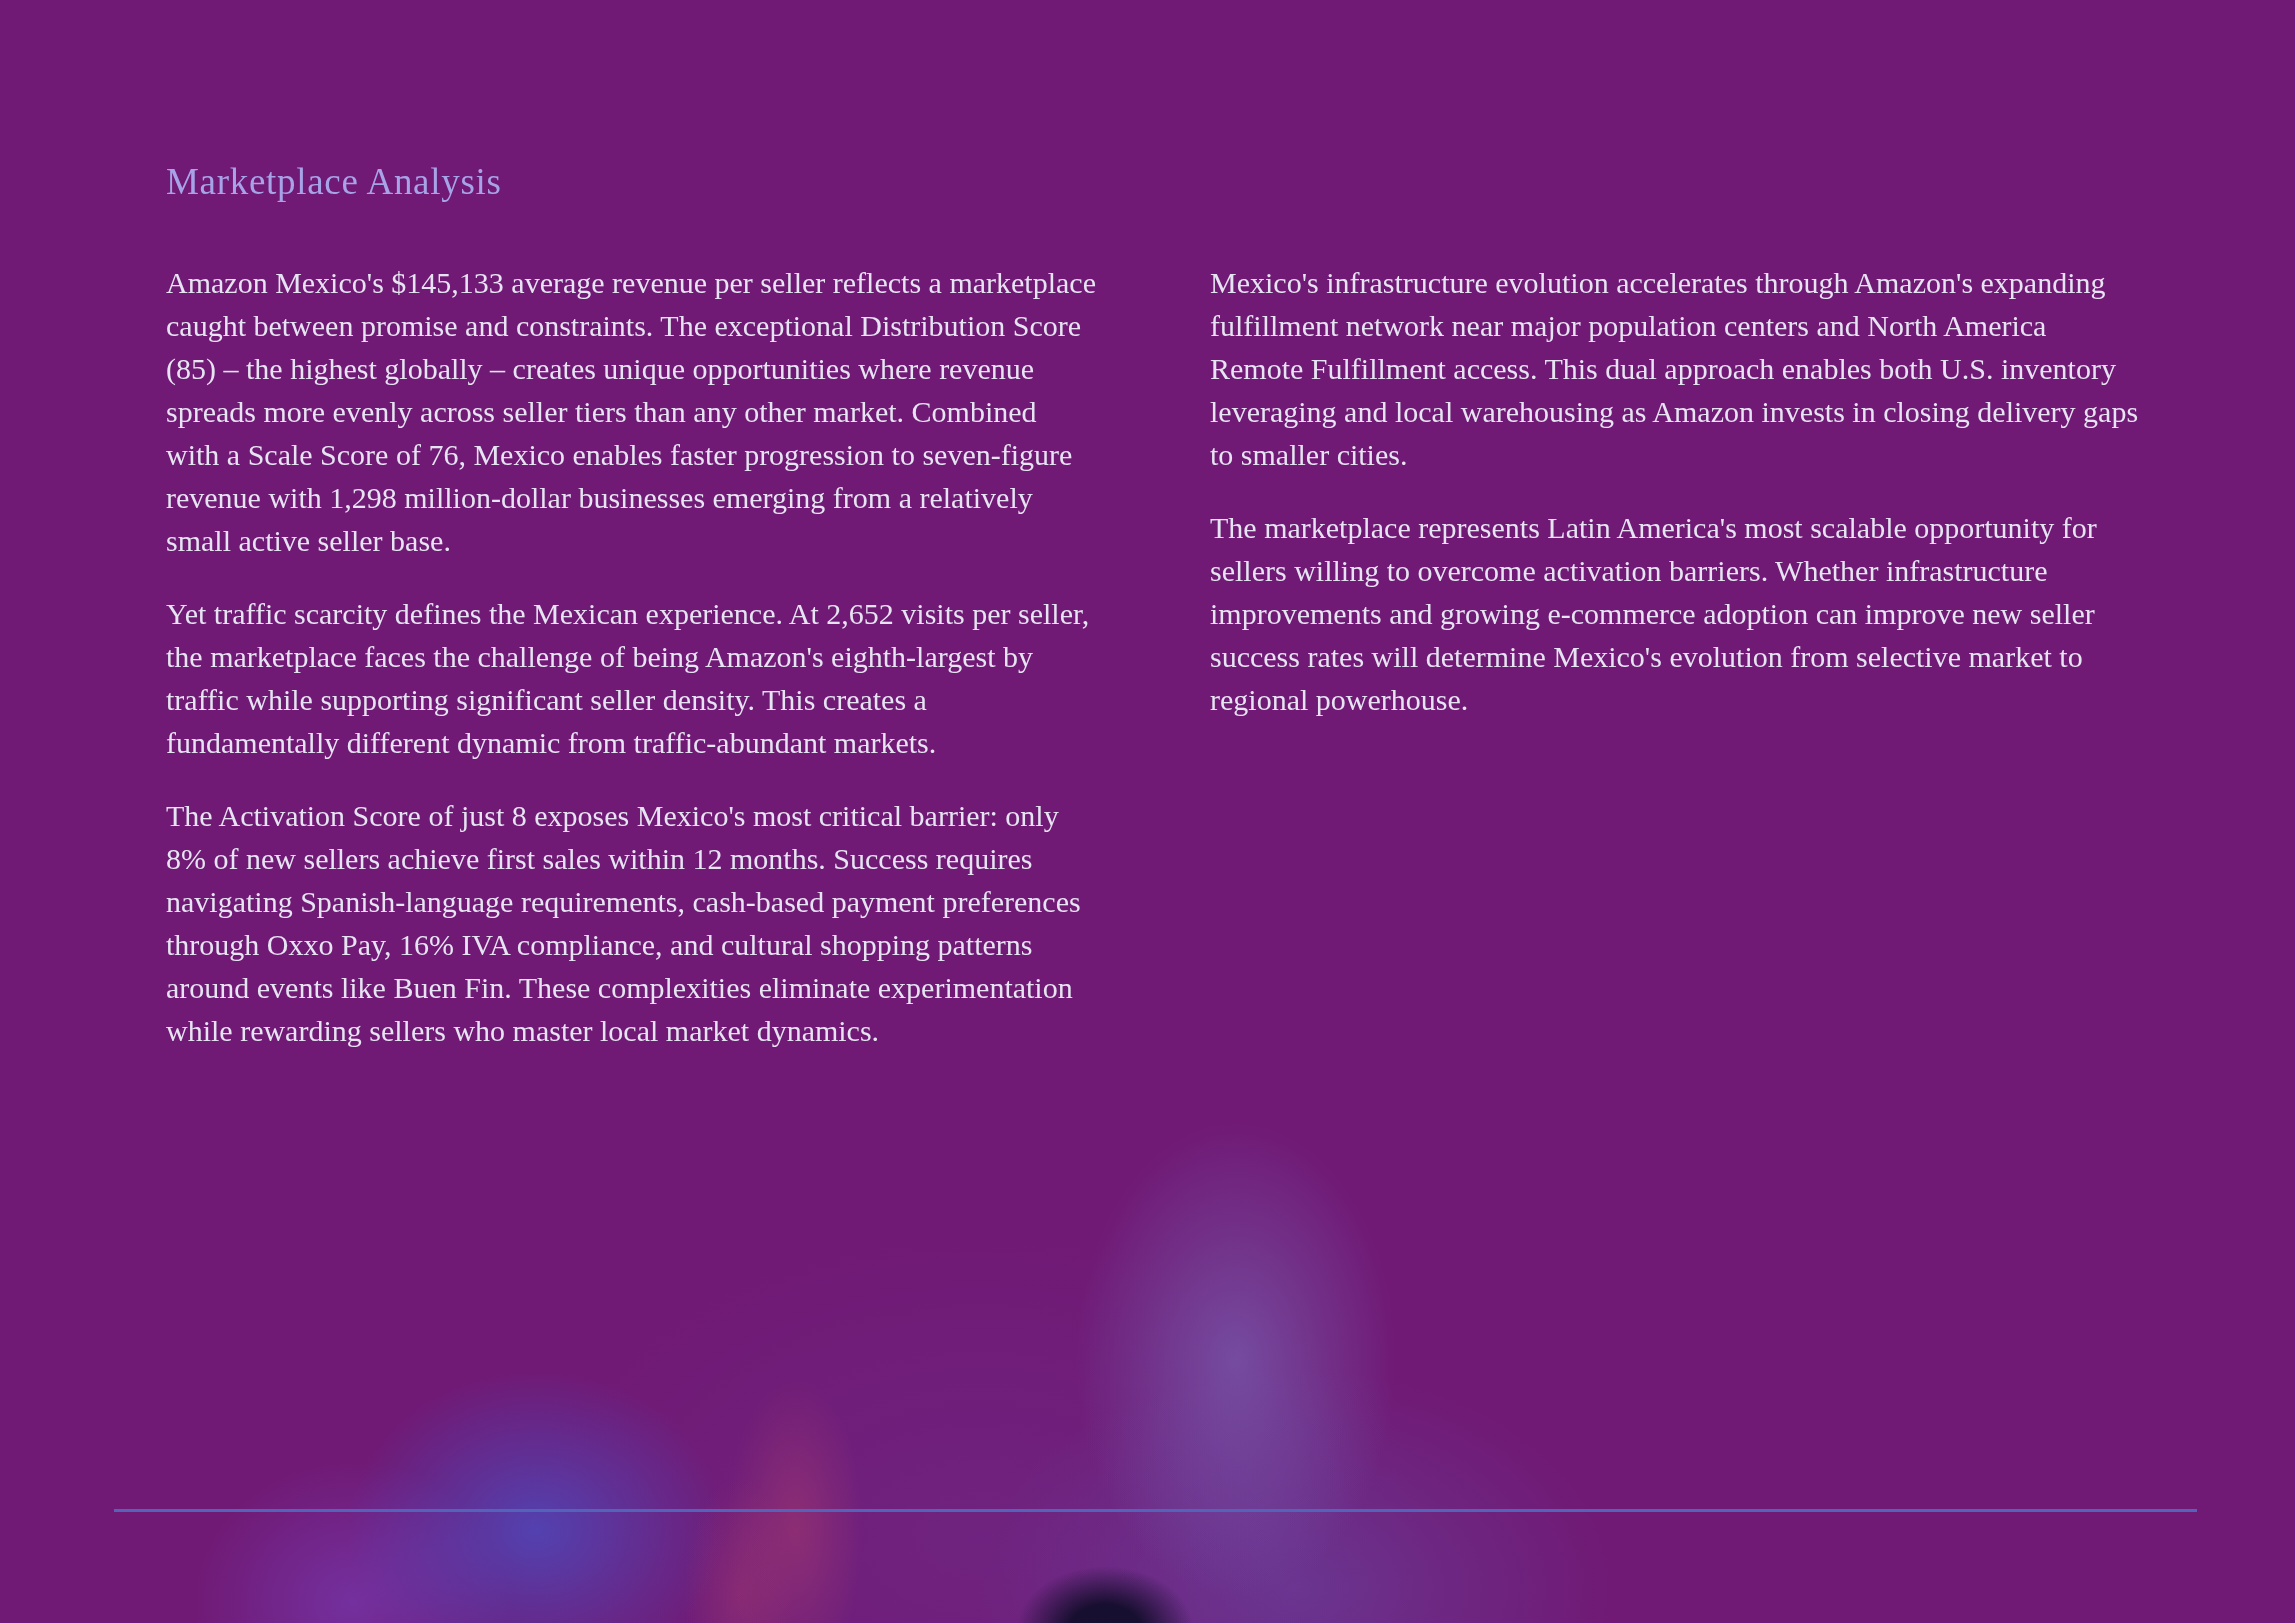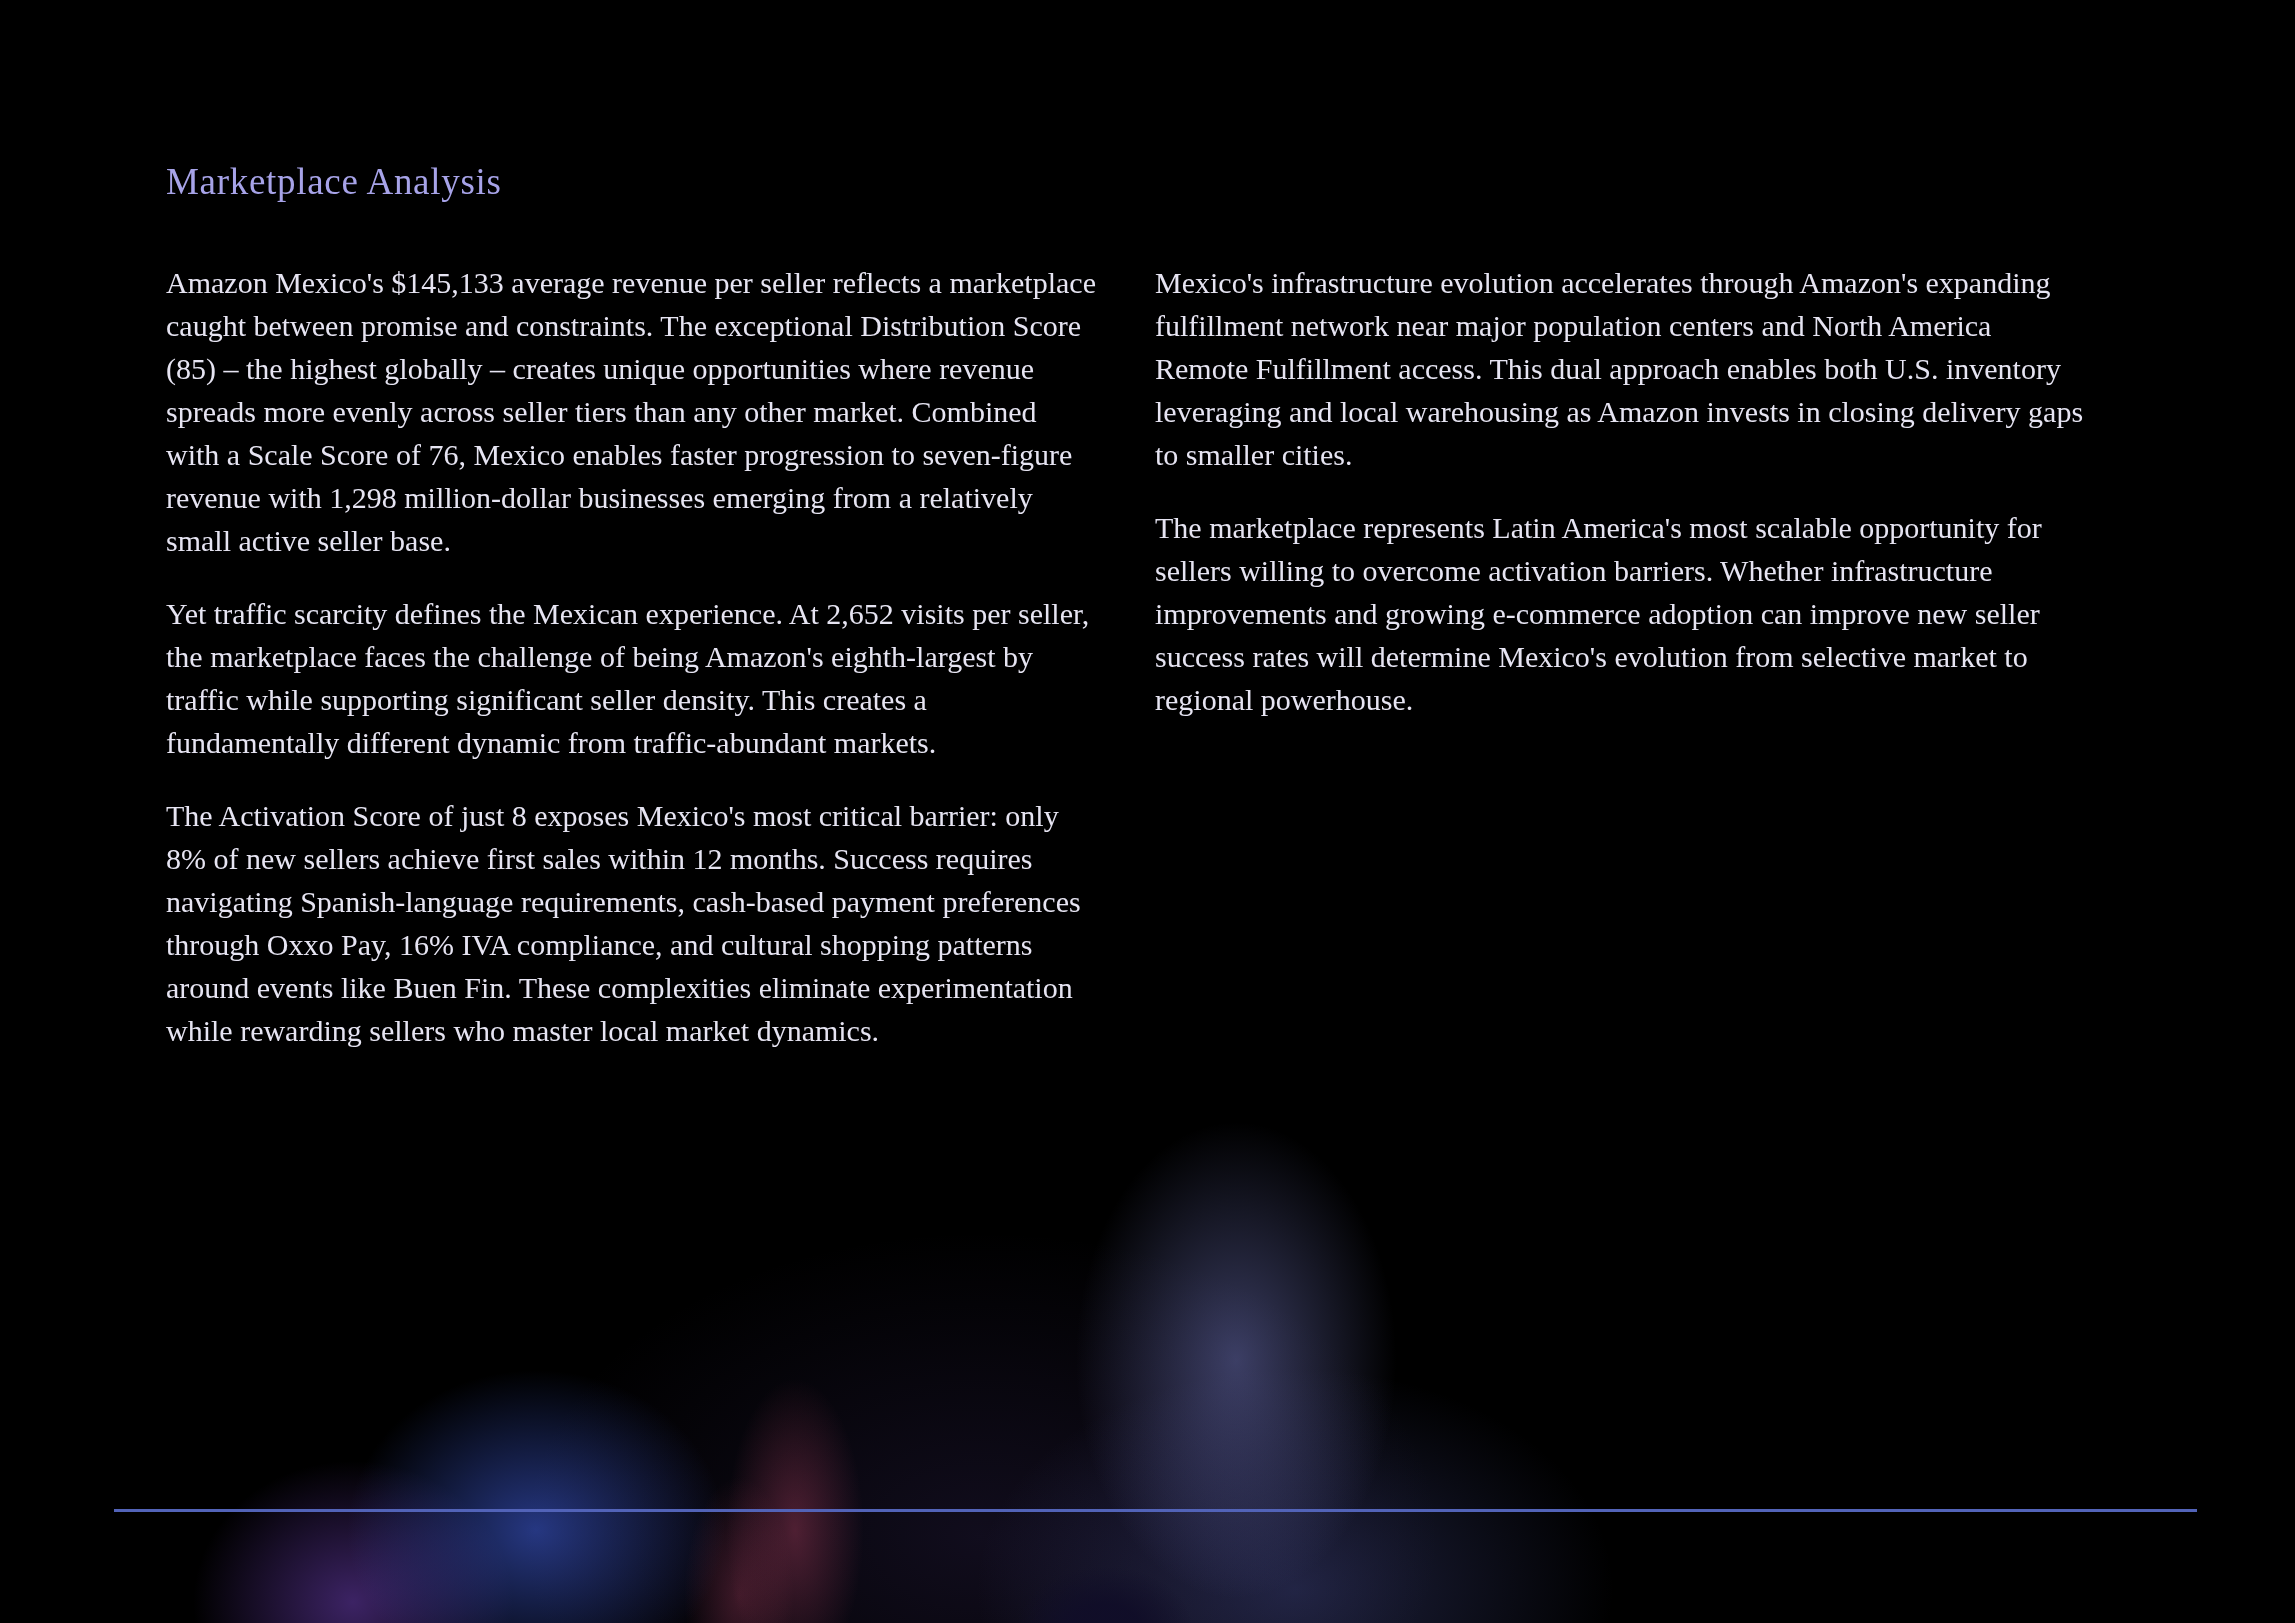--- a/index.html
+++ b/index.html
@@ -6,21 +6,21 @@
   body {
     width: 2295px;
     height: 1623px;
     overflow: hidden;
     font-family: "Liberation Serif", serif;
   }
   .page {
     position: relative;
     width: 2295px;
     height: 1623px;
-    background-color: #000000;
+    background-color: #701a75;
     overflow: hidden;
   }
   
   .bg-art {
     position: absolute;
     inset: 0;
     background-image:
       radial-gradient(ellipse 118px 85px at 1105px 1630px, rgba(16,13,40,0.92) 30%, rgba(16,13,40,0) 75%),
       radial-gradient(ellipse 98px 216px at 795px 1530px, rgba(190,70,105,0.38), rgba(190,70,105,0) 70%),
       radial-gradient(ellipse 78px 170px at 739px 1596px, rgba(190,70,105,0.30), rgba(190,70,105,0) 70%),
@@ -41,21 +41,21 @@
   h1.page-title {
     margin: 0 0 56px 0;
     font-size: 37px;
     font-weight: 400;
     letter-spacing: 0.7px;
     color: #a7a3e8;
     line-height: 47px;
   }
   .cols {
     display: flex;
-    gap: 58px;
+    gap: 113px;
   }
   .col {
     width: 931px;
   }
   .col p {
     margin: 0 0 30px 0;
     font-size: 30px;
     line-height: 43px;
     color: #e6e4f2;
   }

